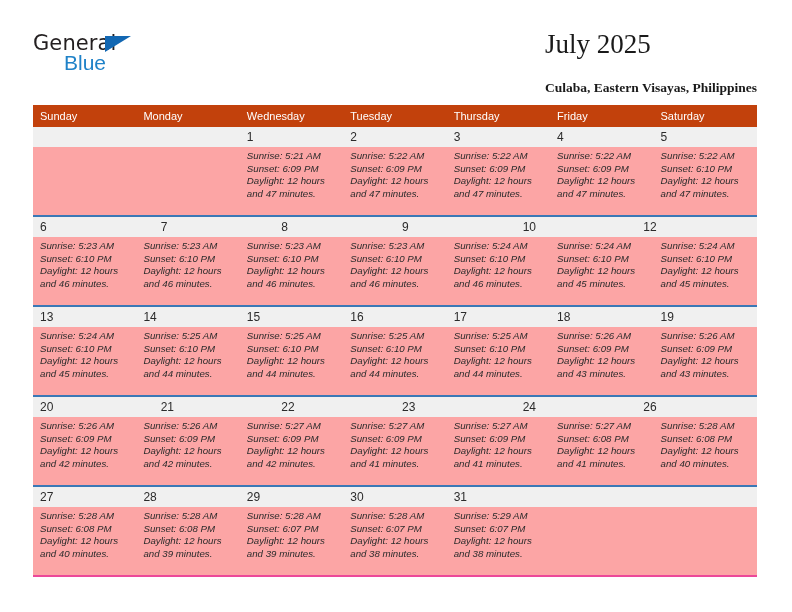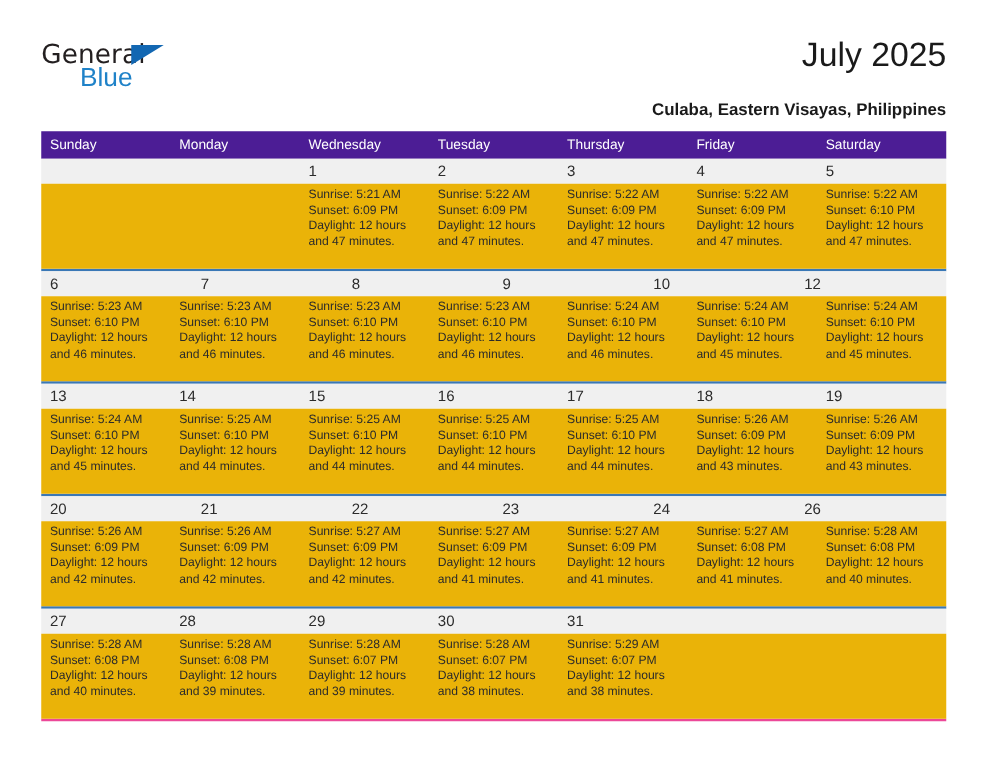--- a/index.html
+++ b/index.html
@@ -64,21 +64,21 @@
     color: #1f82c8;
     font-family: Liberation Sans, sans-serif;
     font-weight: 400;
     line-height: 22px;
   }
 
   .title-block {
     position: absolute;
     right: 0;
     top: 0;
-    text-align: right;
+    font-family: Liberation Serif, serif;
   }
   .cal-title {
     font-size: 27px;
     font-weight: 400;
     color: #1a1a1a;
     line-height: 32px;
     white-space: nowrap;
   }
   .cal-subtitle {
     margin-top: 20px;
@@ -91,21 +91,21 @@
 
   
   .calendar {
     position: absolute;
     left: 33px;
     top: 105px;
     width: 724px;
   }
   .weekday-row {
     display: flex;
-    background: #4c1d95;
+    background: #c2410c;
   }
   .weekday-cell {
     flex: 1 1 0;
     box-sizing: border-box;
     padding: 4px 0 4px 7px;
     font-size: 11px;
     color: #ffffff;
     line-height: 14px;
     height: 22px;
     white-space: nowrap;
@@ -126,22 +126,23 @@
     flex: 1 1 0;
     box-sizing: border-box;
     padding: 2px 0 2px 7px;
     font-size: 12px;
     color: #2b2b2b;
     line-height: 16px;
     height: 20px;
   }
   .detail-row {
     display: flex;
-    background: #eab308;
+    background: #fca5a5;
     height: 68px;
+    font-style: italic;
   }
   .detail-cell {
     flex: 1 1 0;
     box-sizing: border-box;
     padding: 3px 6px 0 7px;
     font-size: 9.7px;
     color: #2b2b2b;
     line-height: 12.6px;
   }
   .detail-cell .ln {

